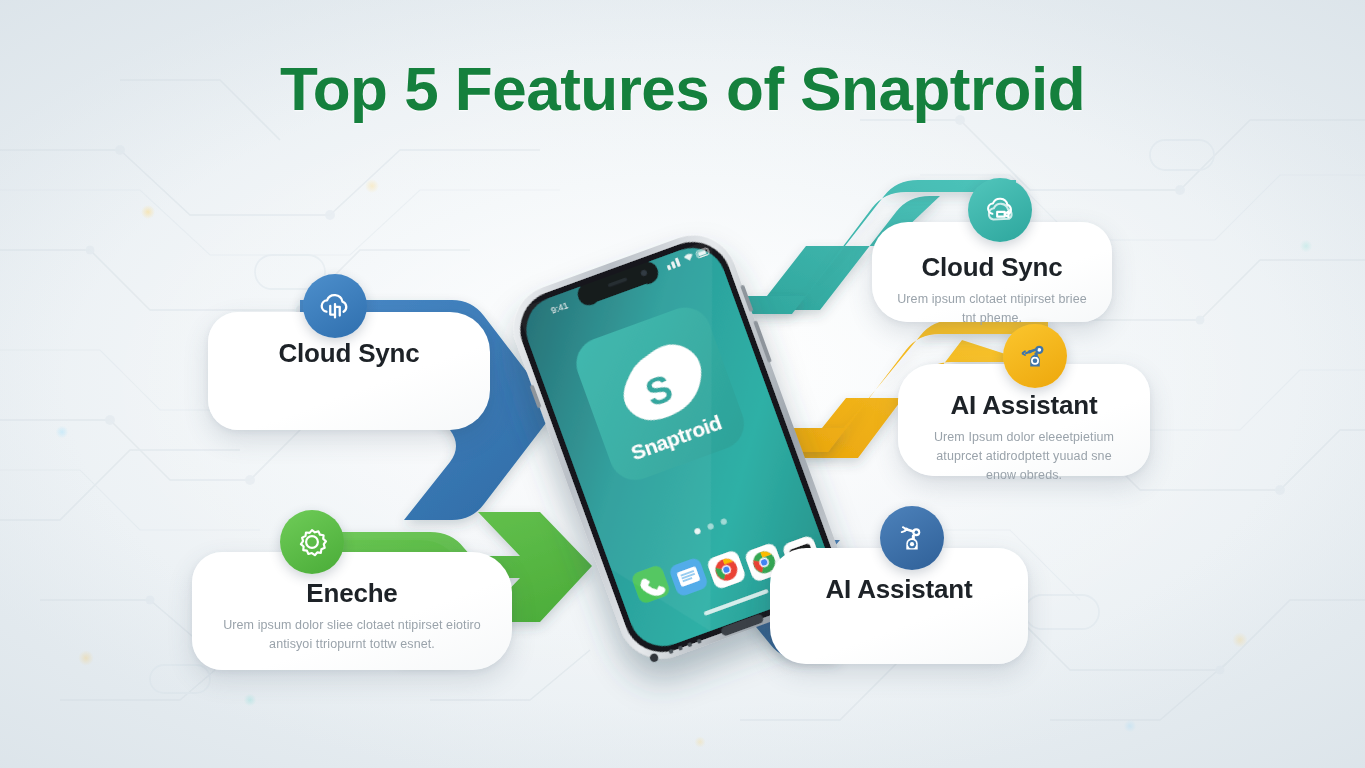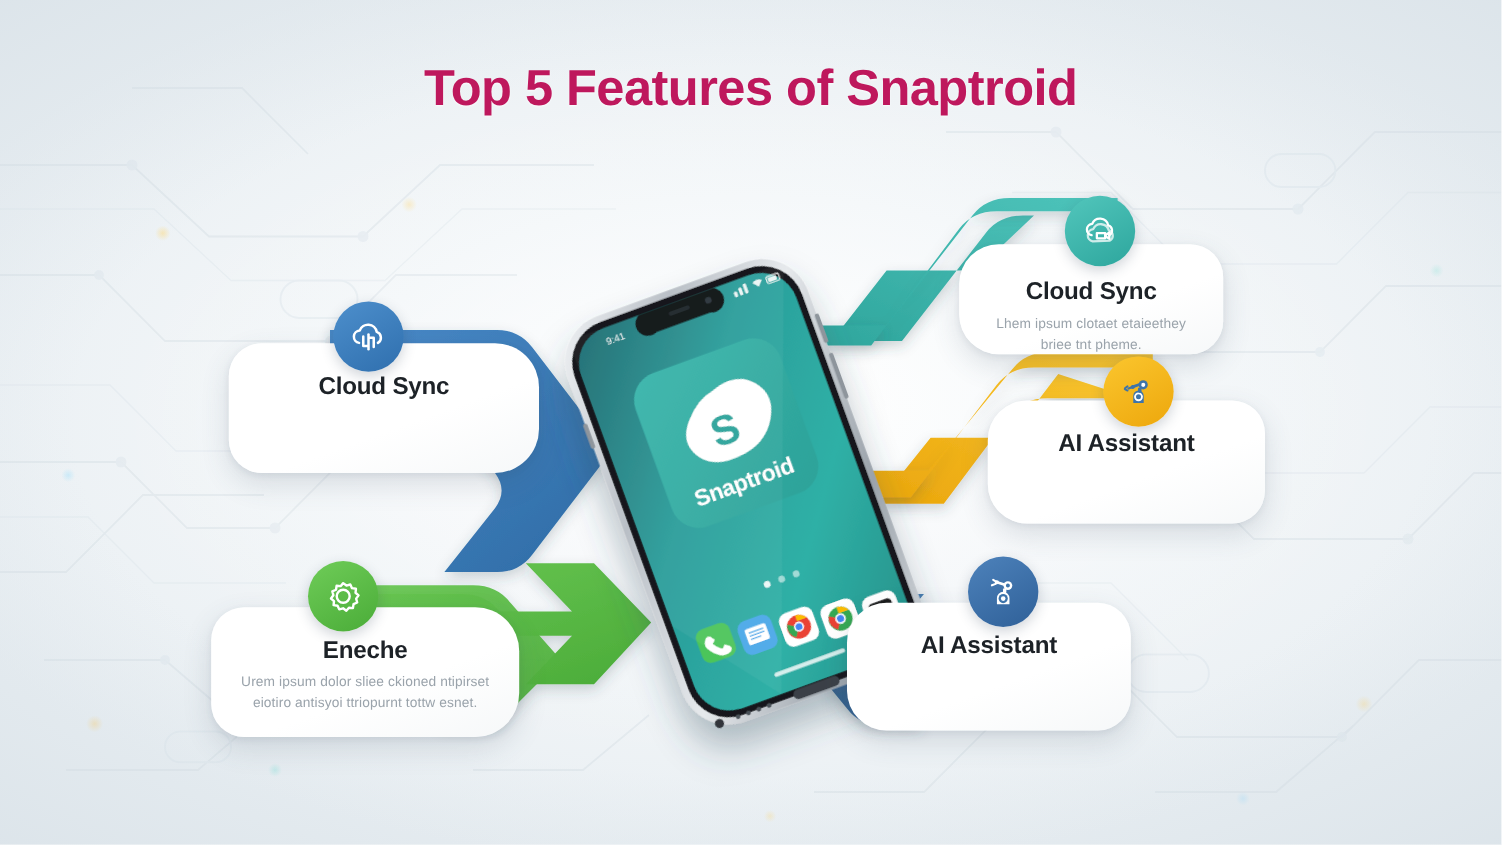--- a/index.html
+++ b/index.html
@@ -39,24 +39,24 @@
     position:absolute; inset:0;
     background: radial-gradient(ellipse 75% 70% at 50% 50%, rgba(255,255,255,.35) 0%, rgba(255,255,255,0) 60%, rgba(205,216,224,.45) 100%);
   }
 
   
   .title-wrap {
     position:absolute; left:0; right:0; top:52px;
     text-align:center; z-index: 30;
   }
   .title-line {
-    font-size: 46px;
+    font-size: 62px;
     font-weight: 700;
     letter-spacing: -0.5px;
-    color: #be185d;
+    color: #15803d;
     line-height: 1.18;
     text-shadow: 0 1px 2px rgba(255,255,255,.8);
   }
 
   
   .ribbons { position:absolute; inset:0; z-index: 5; }
 
   
   .phone-layer {
     position:absolute; left:0; top:0; width:1365px; height:768px;
@@ -67,21 +67,21 @@
   .card {
     position:absolute;
     background: linear-gradient(160deg,#ffffff 0%, #ffffff 60%, #f6f8f9 100%);
     border-radius: 30px;
     box-shadow: 0 10px 26px rgba(60,80,100,.16), 0 2px 6px rgba(60,80,100,.08);
     z-index: 20;
     padding: 26px 22px 20px 22px;
     text-align:center;
   }
   .card-title {
-    font-size: 22px;
+    font-size: 26px;
     font-weight: 700;
     color: #1d2227;
     margin-bottom: 7px;
     letter-spacing: -0.2px;
   }
   .card-body {
     font-size: 12.5px;
     line-height: 1.52;
     color: #9aa3ab;
     filter: blur(.45px);
@@ -106,21 +106,21 @@
   #icon-cloud-right  { left: 968px; top: 178px; }
 
   #card-ai-right     { left: 898px; top: 364px; width: 252px; height: 112px;
       border-radius: 36px 30px 30px 36px; }
   #icon-ai-right     { left: 1003px; top: 324px; }
 
   #card-ai-bottom    { left: 770px; top: 548px; width: 258px; height: 116px;
       border-radius: 36px 30px 30px 36px; }
   #icon-ai-bottom    { left: 880px; top: 506px; }
 
-  #card-gear-left    { left: 192px; top: 552px; width: 280px; height: 118px;
+  #card-gear-left    { left: 192px; top: 552px; width: 320px; height: 118px;
       border-radius: 30px 40px 40px 30px; }
   #icon-gear-left    { left: 280px; top: 510px; }
 
   .card-icon svg { width: 38px; height: 38px; display:block; }
 </style>
 </head>
 <body>
 
 <div id="stage">
 
@@ -451,33 +451,34 @@
     <svg viewBox="0 0 40 40" fill="none" stroke="#fff" stroke-width="2.4" stroke-linecap="round" stroke-linejoin="round">
       <path d="M11 26 a6 6 0 0 1 .6 -11.9 a8.5 8.5 0 0 1 16.3 1.4 a5.8 5.8 0 0 1 1.1 10.5"></path>
       <path d="M15 20 v9 M15 29 h4"></path>
       <path d="M25 30 v-9 M25 21 h-4"></path>
       <path d="M20 18 v14"></path>
     </svg>
   </div>
 
   <div class="card" id="card-cloud-right">
     <div class="card-title">Cloud Sync</div>
-    <div class="card-body">Lhem ipsum clotaet etaieethey briee tnt pheme.</div>
+    <div class="card-body">Urem ipsum clotaet ntipirset briee tnt pheme.</div>
   </div>
   <div class="card-icon" id="icon-cloud-right" style="background:linear-gradient(150deg,#52c6bc,#2da69d);">
     <svg viewBox="0 0 40 40" fill="none" stroke="#fff" stroke-width="2.2" stroke-linecap="round" stroke-linejoin="round">
       <path d="M12 24 a5.5 5.5 0 0 1 .6 -10.9 a8 8 0 0 1 15.2 1.3 a5.4 5.4 0 0 1 1 9.8"></path>
       <path d="M13 30 a6 6 0 0 1 .5 -11.8 a8 8 0 0 1 15 1.2 a5.4 5.4 0 0 1 1 9.8 Z" opacity=".75"></path>
       <path d="M17 22 h8 v5 h-8 Z"></path>
       <path d="M25 24 l4 -2.5 v6 l-4 -2.5"></path>
     </svg>
   </div>
 
   <div class="card" id="card-ai-right">
     <div class="card-title">AI Assistant</div>
+    <div class="card-body">Urem Ipsum dolor eleeetpietium atuprcet atidrodptett yuuad sne enow obreds.</div>
   </div>
   <div class="card-icon" id="icon-ai-right" style="background:linear-gradient(150deg,#fbc62e,#eda70c);">
     <svg viewBox="0 0 40 40">
       <g fill="#3d74ab">
         <path d="M20 19 a5 5 0 0 1 5 5 v7 h-10 v-7 a5 5 0 0 1 5 -5 Z"></path>
         <circle cx="20" cy="25" r="4.2" fill="#fff"></circle>
         <circle cx="20" cy="25" r="2.4" fill="#3d74ab"></circle>
         <circle cx="24.5" cy="13.5" r="4.4"></circle>
         <circle cx="24.5" cy="13.5" r="2" fill="#fff"></circle>
         <rect x="19.5" y="16" width="3.4" height="5" rx="1.4"></rect>
@@ -503,21 +504,21 @@
         <rect x="19.8" y="16.5" width="3.2" height="5" rx="1.3"></rect>
         <path d="M21.5 13.2 l-7.5 -2.4" stroke="#fff" stroke-width="2.6" stroke-linecap="round" fill="none"></path>
         <circle cx="14" cy="10.8" r="1.9"></circle>
         <path d="M14 10.8 l-3.6 -2.2 M12.8 12.4 l-3.6 1.4" stroke="#fff" stroke-width="2" stroke-linecap="round" fill="none"></path>
       </g>
     </svg>
   </div>
 
   <div class="card" id="card-gear-left">
     <div class="card-title">Eneche</div>
-    <div class="card-body">Urem ipsum dolor sliee ckioned ntipirset eiotiro antisyoi ttriopurnt tottw esnet.</div>
+    <div class="card-body">Urem ipsum dolor sliee clotaet ntipirset eiotiro antisyoi ttriopurnt tottw esnet.</div>
   </div>
   <div class="card-icon" id="icon-gear-left" style="background:linear-gradient(150deg,#6fcc58,#4aac38);">
     <svg viewBox="0 0 40 40" fill="none" stroke="#fff" stroke-width="2.3" stroke-linejoin="round">
       <path d="M20 7.5 l3.1 2.3 3.7 -1 1.6 3.5 3.8 .6 -.4 3.8 2.9 2.5 -2.3 3.1 1 3.7 -3.5 1.6 -.6 3.8 -3.8 -.4 -2.5 2.9 -3.1 -2.3 -3.7 1 -1.6 -3.5 -3.8 -.6 .4 -3.8 -2.9 -2.5 2.3 -3.1 -1 -3.7 3.5 -1.6 .6 -3.8 3.8 .4 Z"></path>
       <circle cx="20" cy="20" r="6.2"></circle>
     </svg>
   </div>
 
 </div>
 

